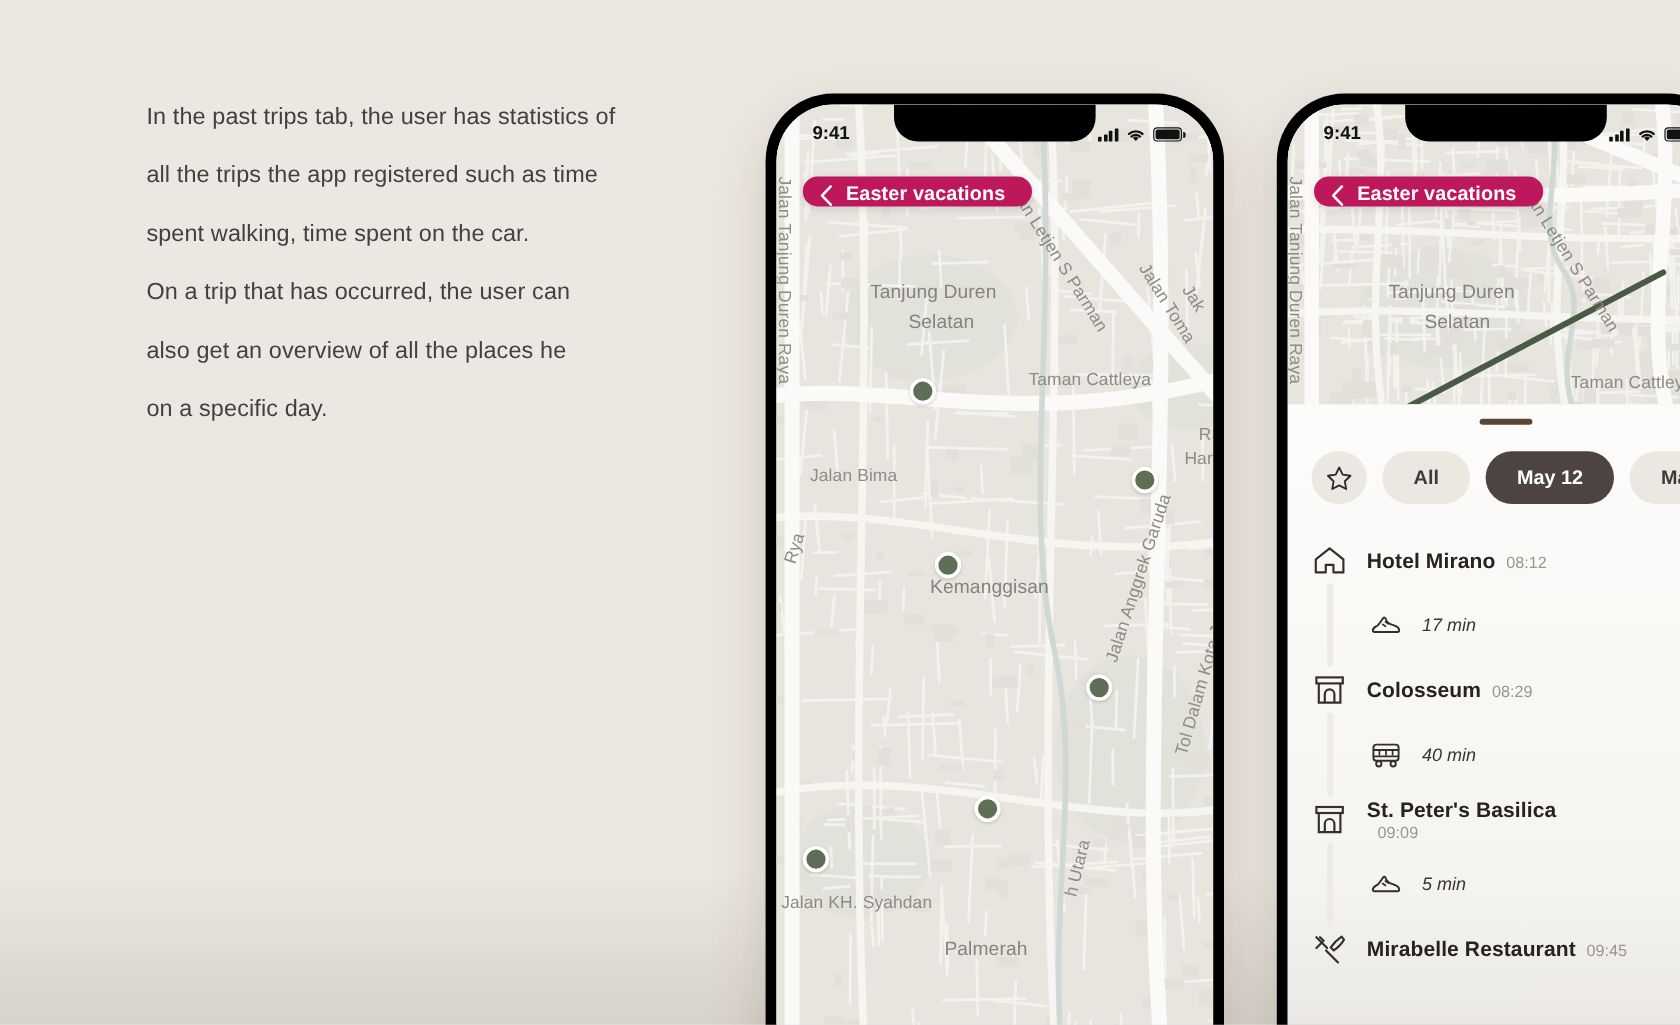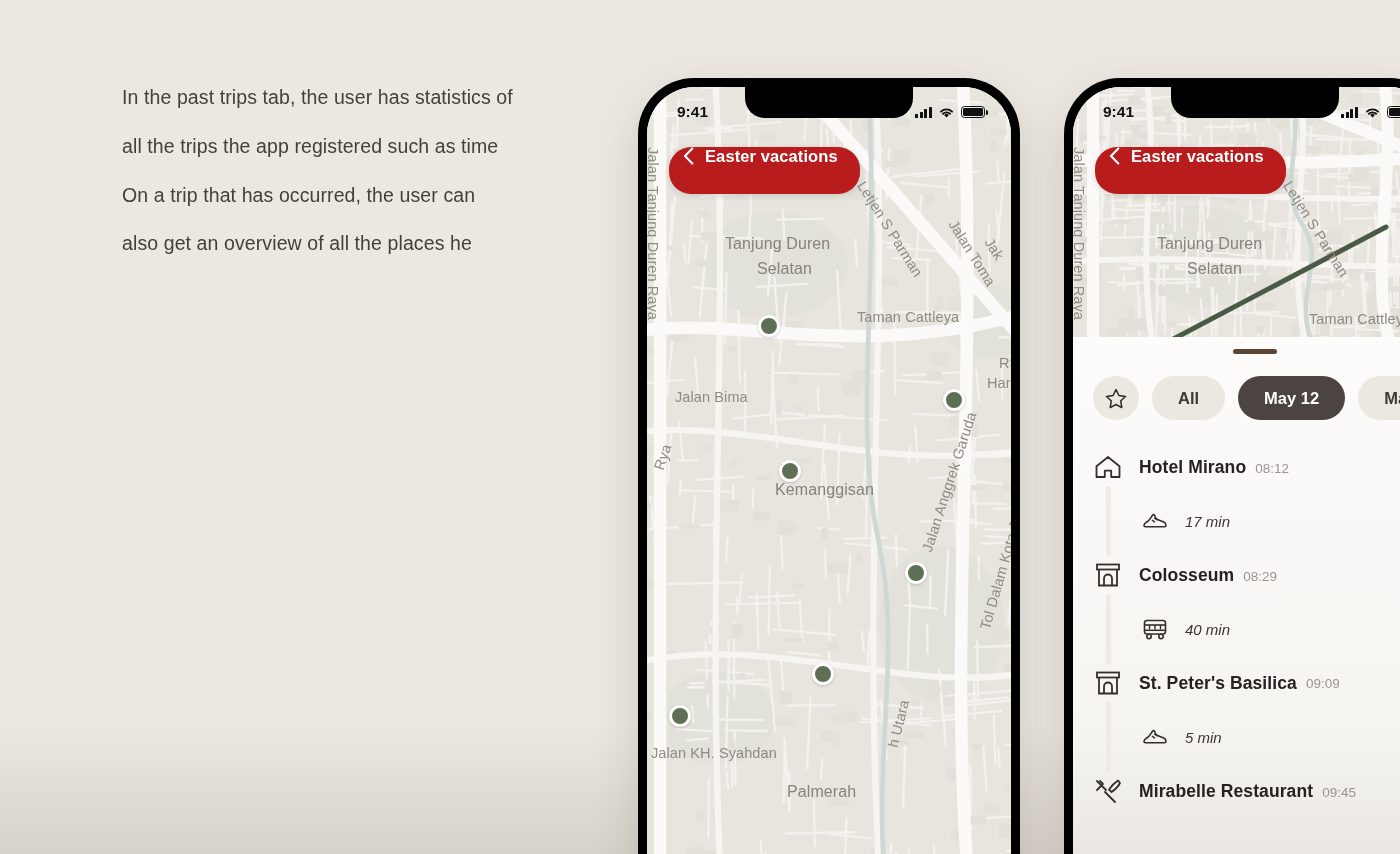--- a/index.html
+++ b/index.html
@@ -89,23 +89,23 @@
   }
   
   .pin{
     position:absolute; transform:translate(-50%,-100%);
     width:62px; height:72px; filter:drop-shadow(0 3px 5px rgba(0,0,0,.2));
   }
 
   
   .backpill{
     position:absolute; z-index:30;
-    display:flex; align-items:flex-start; gap:11px;
-    height:47px; padding:0 22px 0 14px;
-    background:#b91c1c; border-radius:22px;
+    display:flex; align-items:flex-end; gap:11px;
+    height:25px; padding:0 22px 0 14px;
+    background:#be185d; border-radius:22px;
     color:#fff; font-size:16.5px; font-weight:700; letter-spacing:.1px;
     box-shadow:0 2px 7px rgba(0,0,0,.12);
   }
   .chev{ width:11px;height:18px; }
 
   
   .filterbar{
     position:absolute; left:0; right:0; bottom:0; height:70px; z-index:31;
     display:flex; align-items:center; gap:13px; padding:0 0 14px 20px;
     background:linear-gradient(to bottom,#faf8f5 0%,#f3f0ec 100%);
@@ -147,22 +147,24 @@
   .tl-mode-txt{ font-size:15px; color:#3a3633; font-weight:500;font-style:italic; }
 </style>
 </head>
 <body>
 
 <div class="bg-shade"></div>
 
 <div class="desc">
   <p>In the past trips tab, the user has statistics of</p>
   <p>all the trips the app registered such as time</p>
+  <p>spent walking, time spent on the car.</p>
   <p>On a trip that has occurred, the user can</p>
   <p>also get an overview of all the places he</p>
+  <p>on a specific day.</p>
 </div>
 
 <div class="phone" id="phone1">
   <div class="bezel">
     <div class="screen">
 
       <div class="map" id="map1">
           <svg viewBox="0 0 364 790" preserveAspectRatio="xMidYMid slice">
             <rect width="364" height="790" fill="#e8e5df"></rect>
             <ellipse cx="130" cy="170" rx="70" ry="50" fill="#e2e2da"></ellipse>
@@ -1176,21 +1178,21 @@
               </div>
             </div>
             <div class="tl-row">
               <div class="tl-ico">
                 <svg width="26" height="26" viewBox="0 0 26 26">
       <rect x="2" y="2.5" width="22" height="5" fill="none" stroke="#332f2c" stroke-width="1.8"></rect>
       <path d="M4 7.5v16h18v-16" fill="none" stroke="#332f2c" stroke-width="1.8"></path>
       <path d="M9 23.5v-7a4 4 0 0 1 8 0v7" fill="none" stroke="#332f2c" stroke-width="1.8"></path>
                 </svg>
               </div>
-              <div style="display: flex; align-items: center;">
+              <div style="display: flex; align-items: flex-start; flex-direction: column;">
                 <span class="tl-name">St. Peter's Basilica</span>
                 <span class="tl-time">09:09</span>
               </div>
             </div>
             <div class="tl-gap">
               <div class="tl-conn"></div>
               <div class="tl-mode">
                 <div class="tl-mode-ico">
                   <svg width="26" height="18" viewBox="0 0 26 18">
       <path d="M2 13.5c0-2.5 2.2-3 4-4.3C8 7.7 9.2 5 10.5 3.3c.8-1 1.9-.8 2.2.3.4 1.6 1.3 3 2.8 3.9 2 1.2 5.3 1.6 7.2 3.2 1 .9 1.3 2 1.3 2.8 0 .8-.6 1.2-1.5 1.2H3.4C2.5 14.7 2 14.3 2 13.5z" fill="none" stroke="#332f2c" stroke-width="1.6" stroke-linejoin="round"></path>

